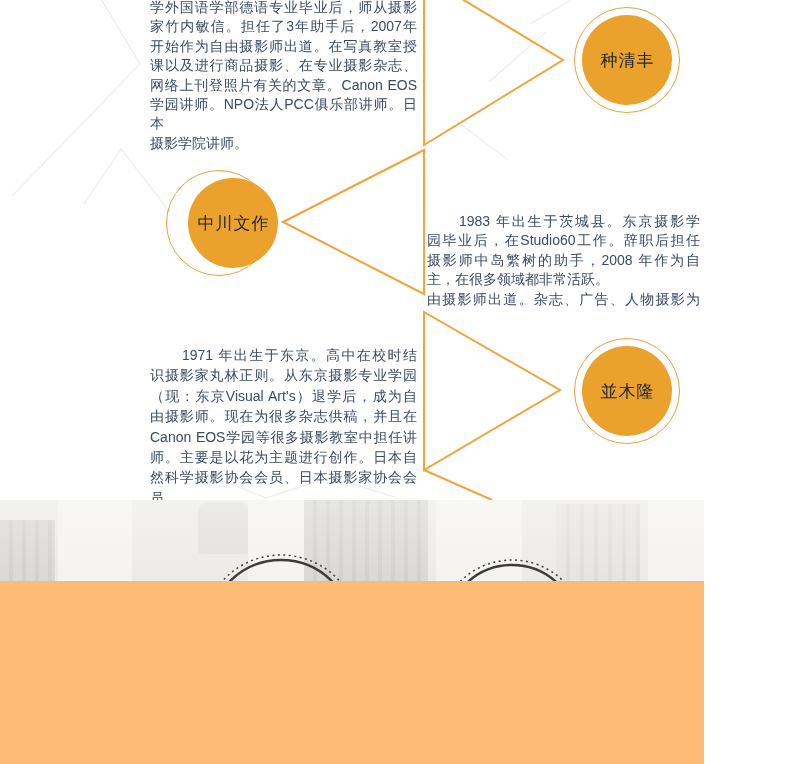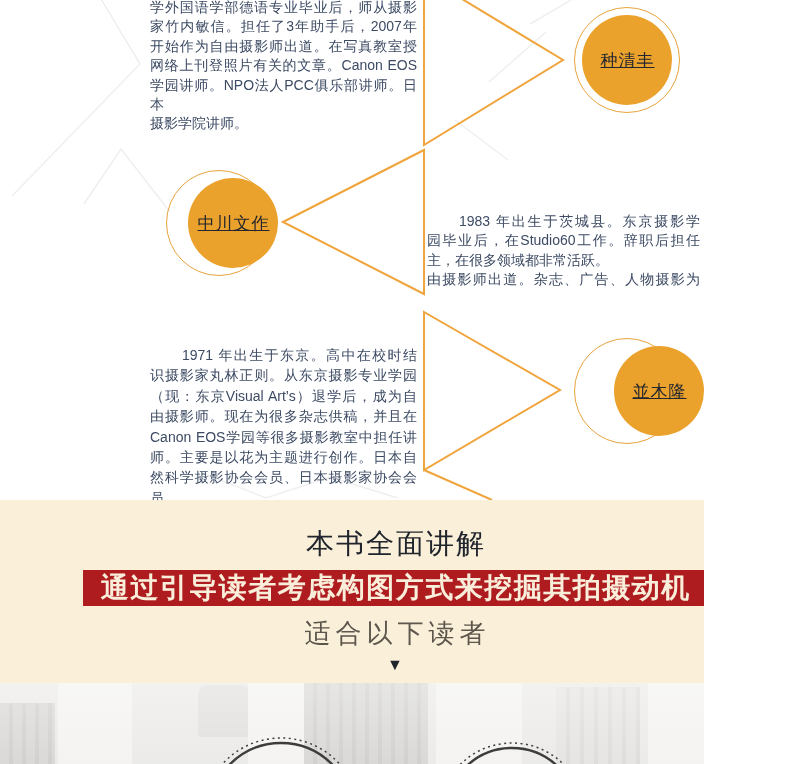--- a/index.html
+++ b/index.html
@@ -15,21 +15,20 @@
     position:absolute;width:90px;height:90px;border-radius:50%;
     background:#EBA22C;display:flex;align-items:center;justify-content:center;
   }
   .author-ring{
     position:absolute;width:104px;height:104px;border-radius:50%;
     border:1px solid #E8A33D;
   }
   .author-name{
     color:#23262E;font-size:17px;font-weight:500;letter-spacing:1px;text-indent:1px;
     white-space:nowrap;
-    text-decoration:underline;
   }
   .bio{
     position:absolute;color:#3C4A63;font-size:14px;line-height:19.4px;
   }
   .bio-3{line-height:20.4px;}
   .ln{text-align:justify;text-align-last:justify;text-justify:inter-character;}
   .ln.first{padding-left:32px;margin-top:34px;}
   .ln.last{text-align-last:left;}
   
   .promo{
@@ -85,62 +84,58 @@
         <polygon points="283,222 424,150 424,294"></polygon>
         <polygon points="424,312 560,390 424,470"></polygon>
         <path d="M424,470 L492,500"></path>
       </g>
     </svg>
 
     <div class="bio bio-1" style="left:150px;top:-2px;width:267px;">
       <div class="ln">学外国语学部德语专业毕业后，师从摄影</div>
       <div class="ln">家竹内敏信。担任了3年助手后，2007年</div>
       <div class="ln">开始作为自由摄影师出道。在写真教室授</div>
+      <div class="ln">课以及进行商品摄影、在专业摄影杂志、</div>
       <div class="ln">网络上刊登照片有关的文章。Canon EOS</div>
       <div class="ln">学园讲师。NPO法人PCC俱乐部讲师。日本</div>
       <div class="ln last">摄影学院讲师。</div>
     </div>
     <div class="author-ring" style="left:574px;top:7px;"></div>
     <div class="author-circle" style="left:582px;top:15px;">
       <span class="author-name">种清丰</span>
     </div>
 
     <div class="author-ring" style="left:166px;top:170px;"></div>
     <div class="author-circle" style="left:188px;top:178px;">
       <span class="author-name">中川文作</span>
     </div>
     <div class="bio bio-2" style="left:427px;top:178px;width:273px;">
       <div class="ln first">1983 年出生于茨城县。东京摄影学</div>
       <div class="ln">园毕业后，在Studio60工作。辞职后担任</div>
+      <div class="ln">摄影师中岛繁树的助手，2008 年作为自</div>
       <div class="ln last">主，在很多领域都非常活跃。</div>
       <div class="ln">由摄影师出道。杂志、广告、人物摄影为</div>
     </div>
 
     <div class="bio bio-3" style="left:150px;top:311px;width:267px;">
       <div class="ln first">1971 年出生于东京。高中在校时结</div>
       <div class="ln">识摄影家丸林正则。从东京摄影专业学园</div>
       <div class="ln">（现：东京Visual Art’s）退学后，成为自</div>
       <div class="ln">由摄影师。现在为很多杂志供稿，并且在</div>
       <div class="ln">Canon EOS学园等很多摄影教室中担任讲</div>
       <div class="ln">师。主要是以花为主题进行创作。日本自</div>
       <div class="ln">然科学摄影协会会员、日本摄影家协会会</div>
       <div class="ln last">员。</div>
     </div>
     <div class="author-ring" style="left:574px;top:338px;"></div>
-    <div class="author-circle" style="left:614px;top:346px;">
+    <div class="author-circle" style="left:582px;top:346px;">
       <span class="author-name">並木隆</span>
     </div>
   </section>
 
-  <section class="promo">
-    <div class="promo-heading">本书全面讲解</div>
-    <div class="promo-bar">通过引导读者考虑构图方式来挖掘其拍摄动机</div>
-    <div class="promo-sub">适合以下读者</div>
-    <div class="promo-arrow">▼</div>
-  </section>
 
   <section class="photo">
     <div class="ph ph-door" style="left:0;top:20px;width:55px;height:61px;"></div>
     <div class="ph ph-col" style="left:58px;width:74px;"></div>
     <div class="ph ph-capital" style="left:198px;top:2px;width:52px;height:52px;"></div>
     <div class="ph ph-col" style="left:248px;width:58px;"></div>
     <div class="ph ph-door" style="left:304px;top:0;width:124px;height:81px;"></div>
     <div class="ph ph-col" style="left:436px;width:86px;"></div>
     <div class="ph ph-door-light" style="left:556px;top:4px;width:84px;height:77px;"></div>
     <div class="ph ph-col" style="left:648px;width:92px;"></div>

